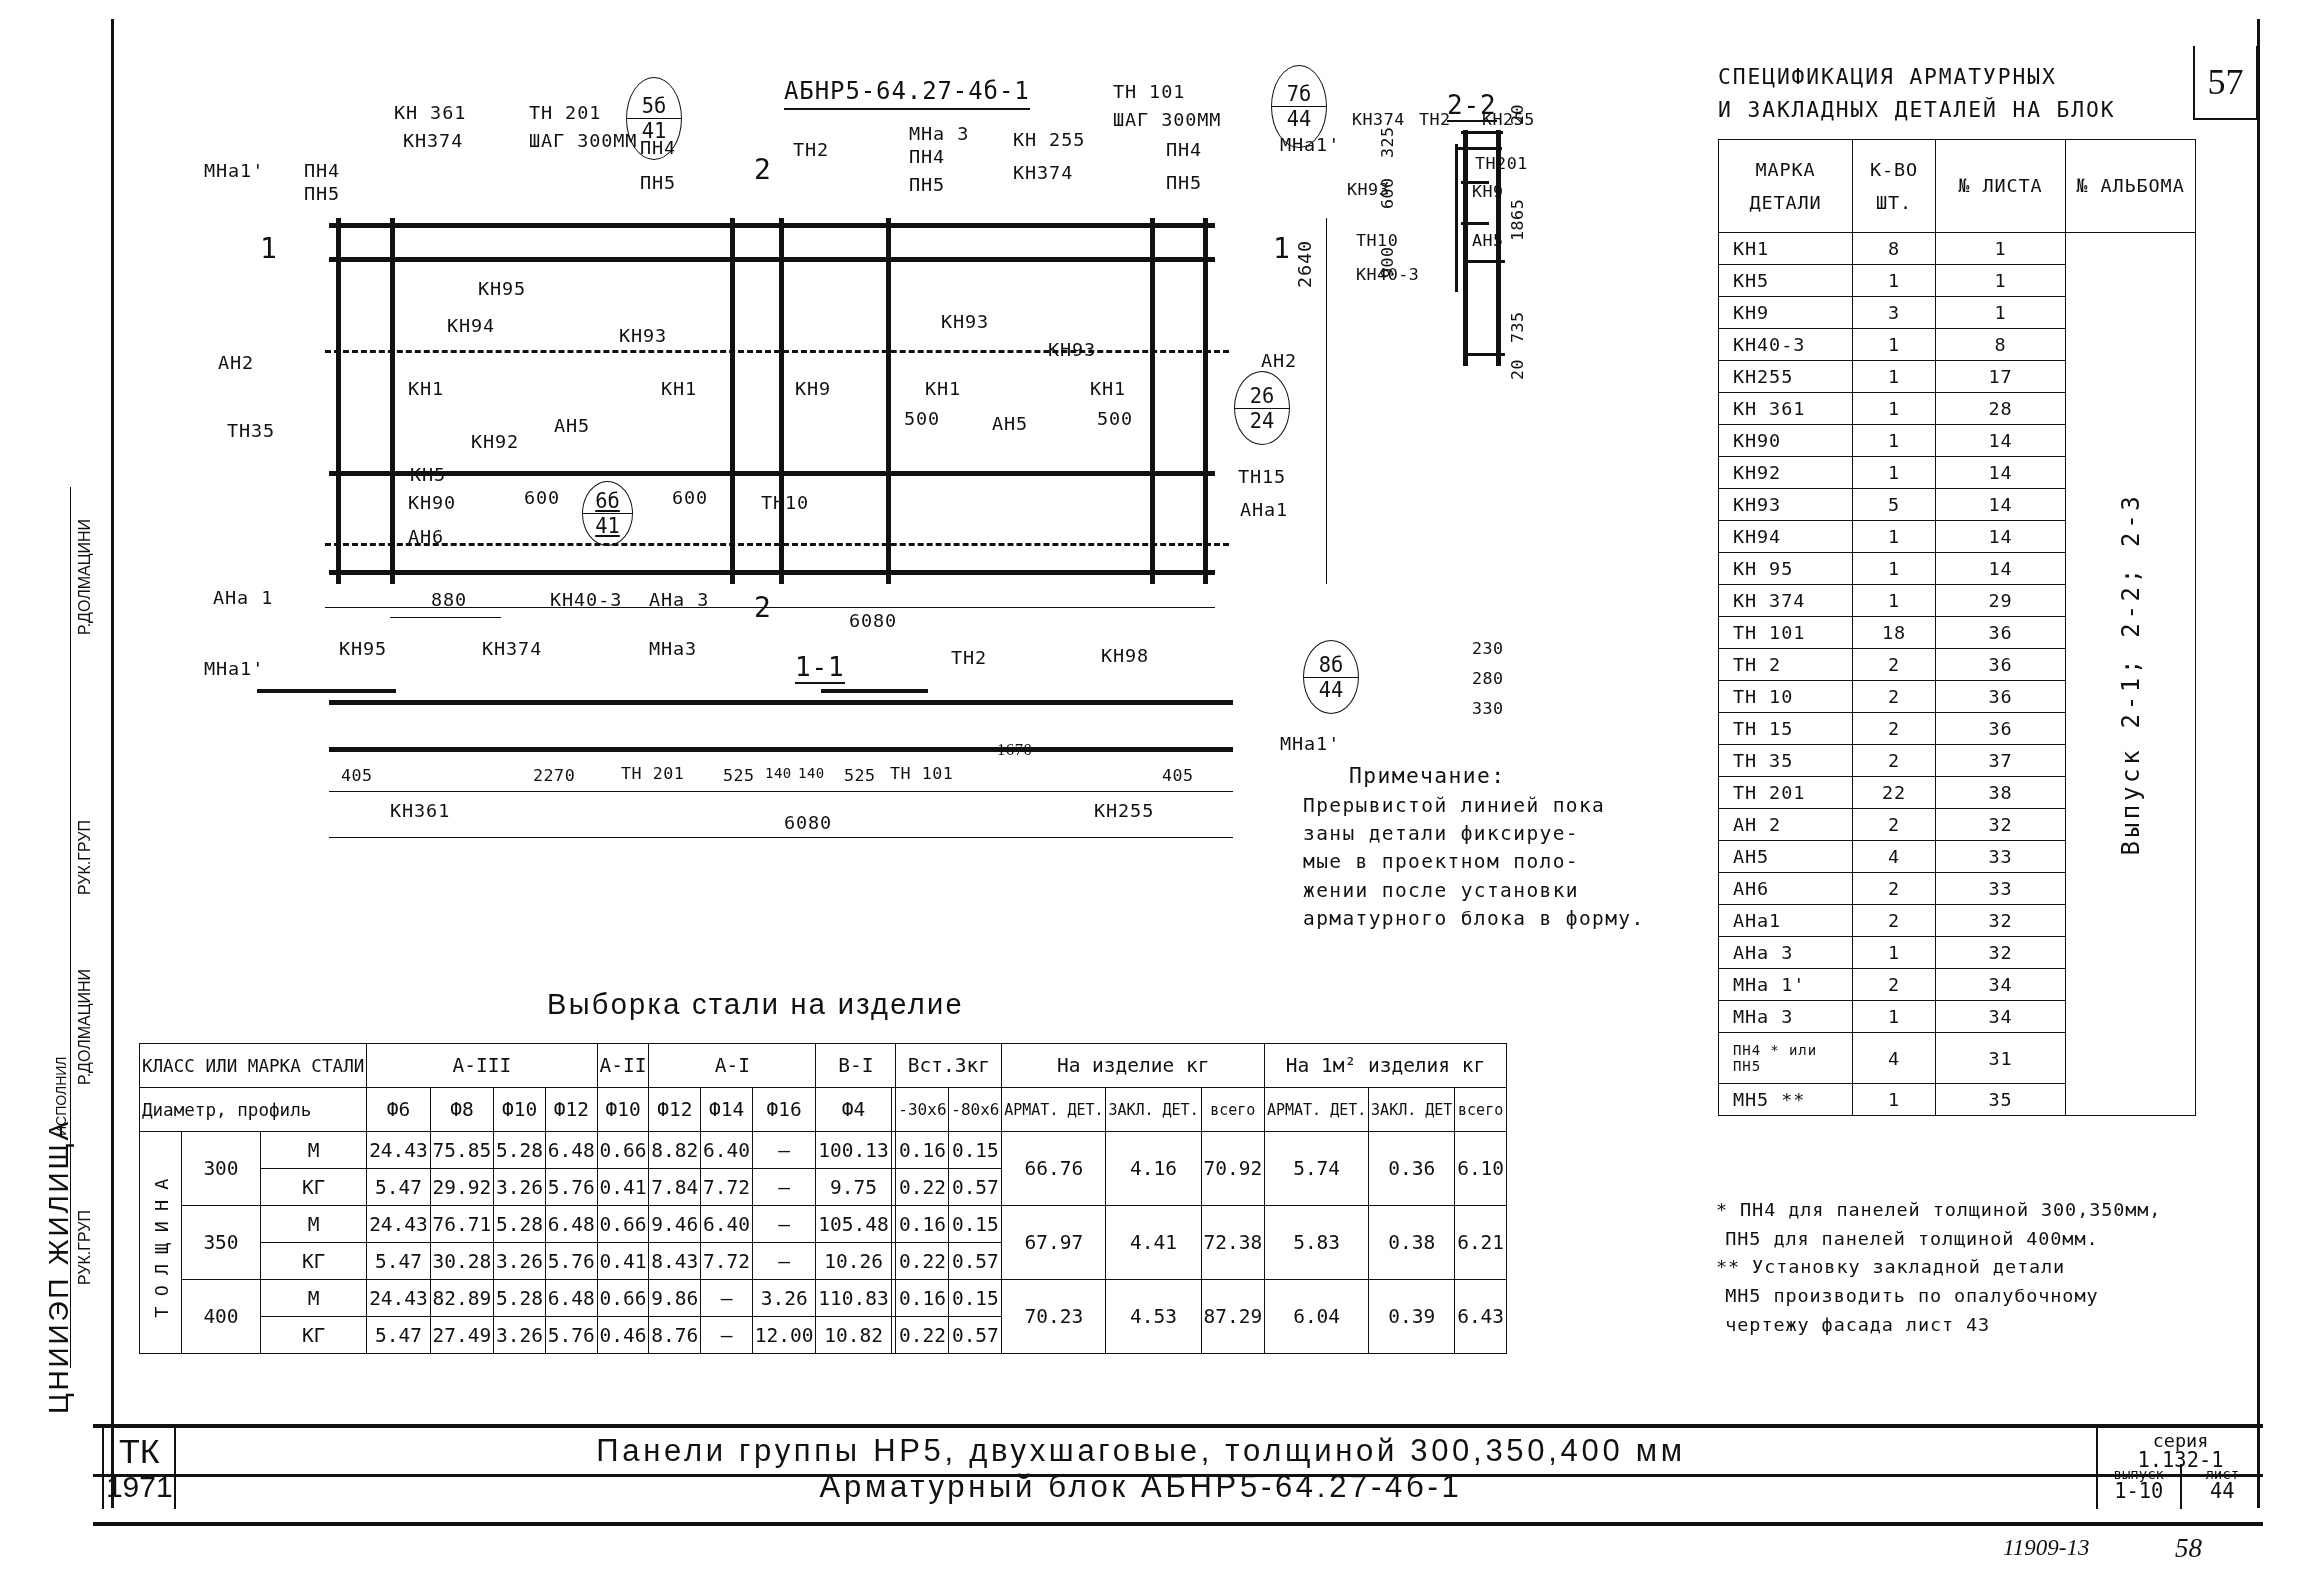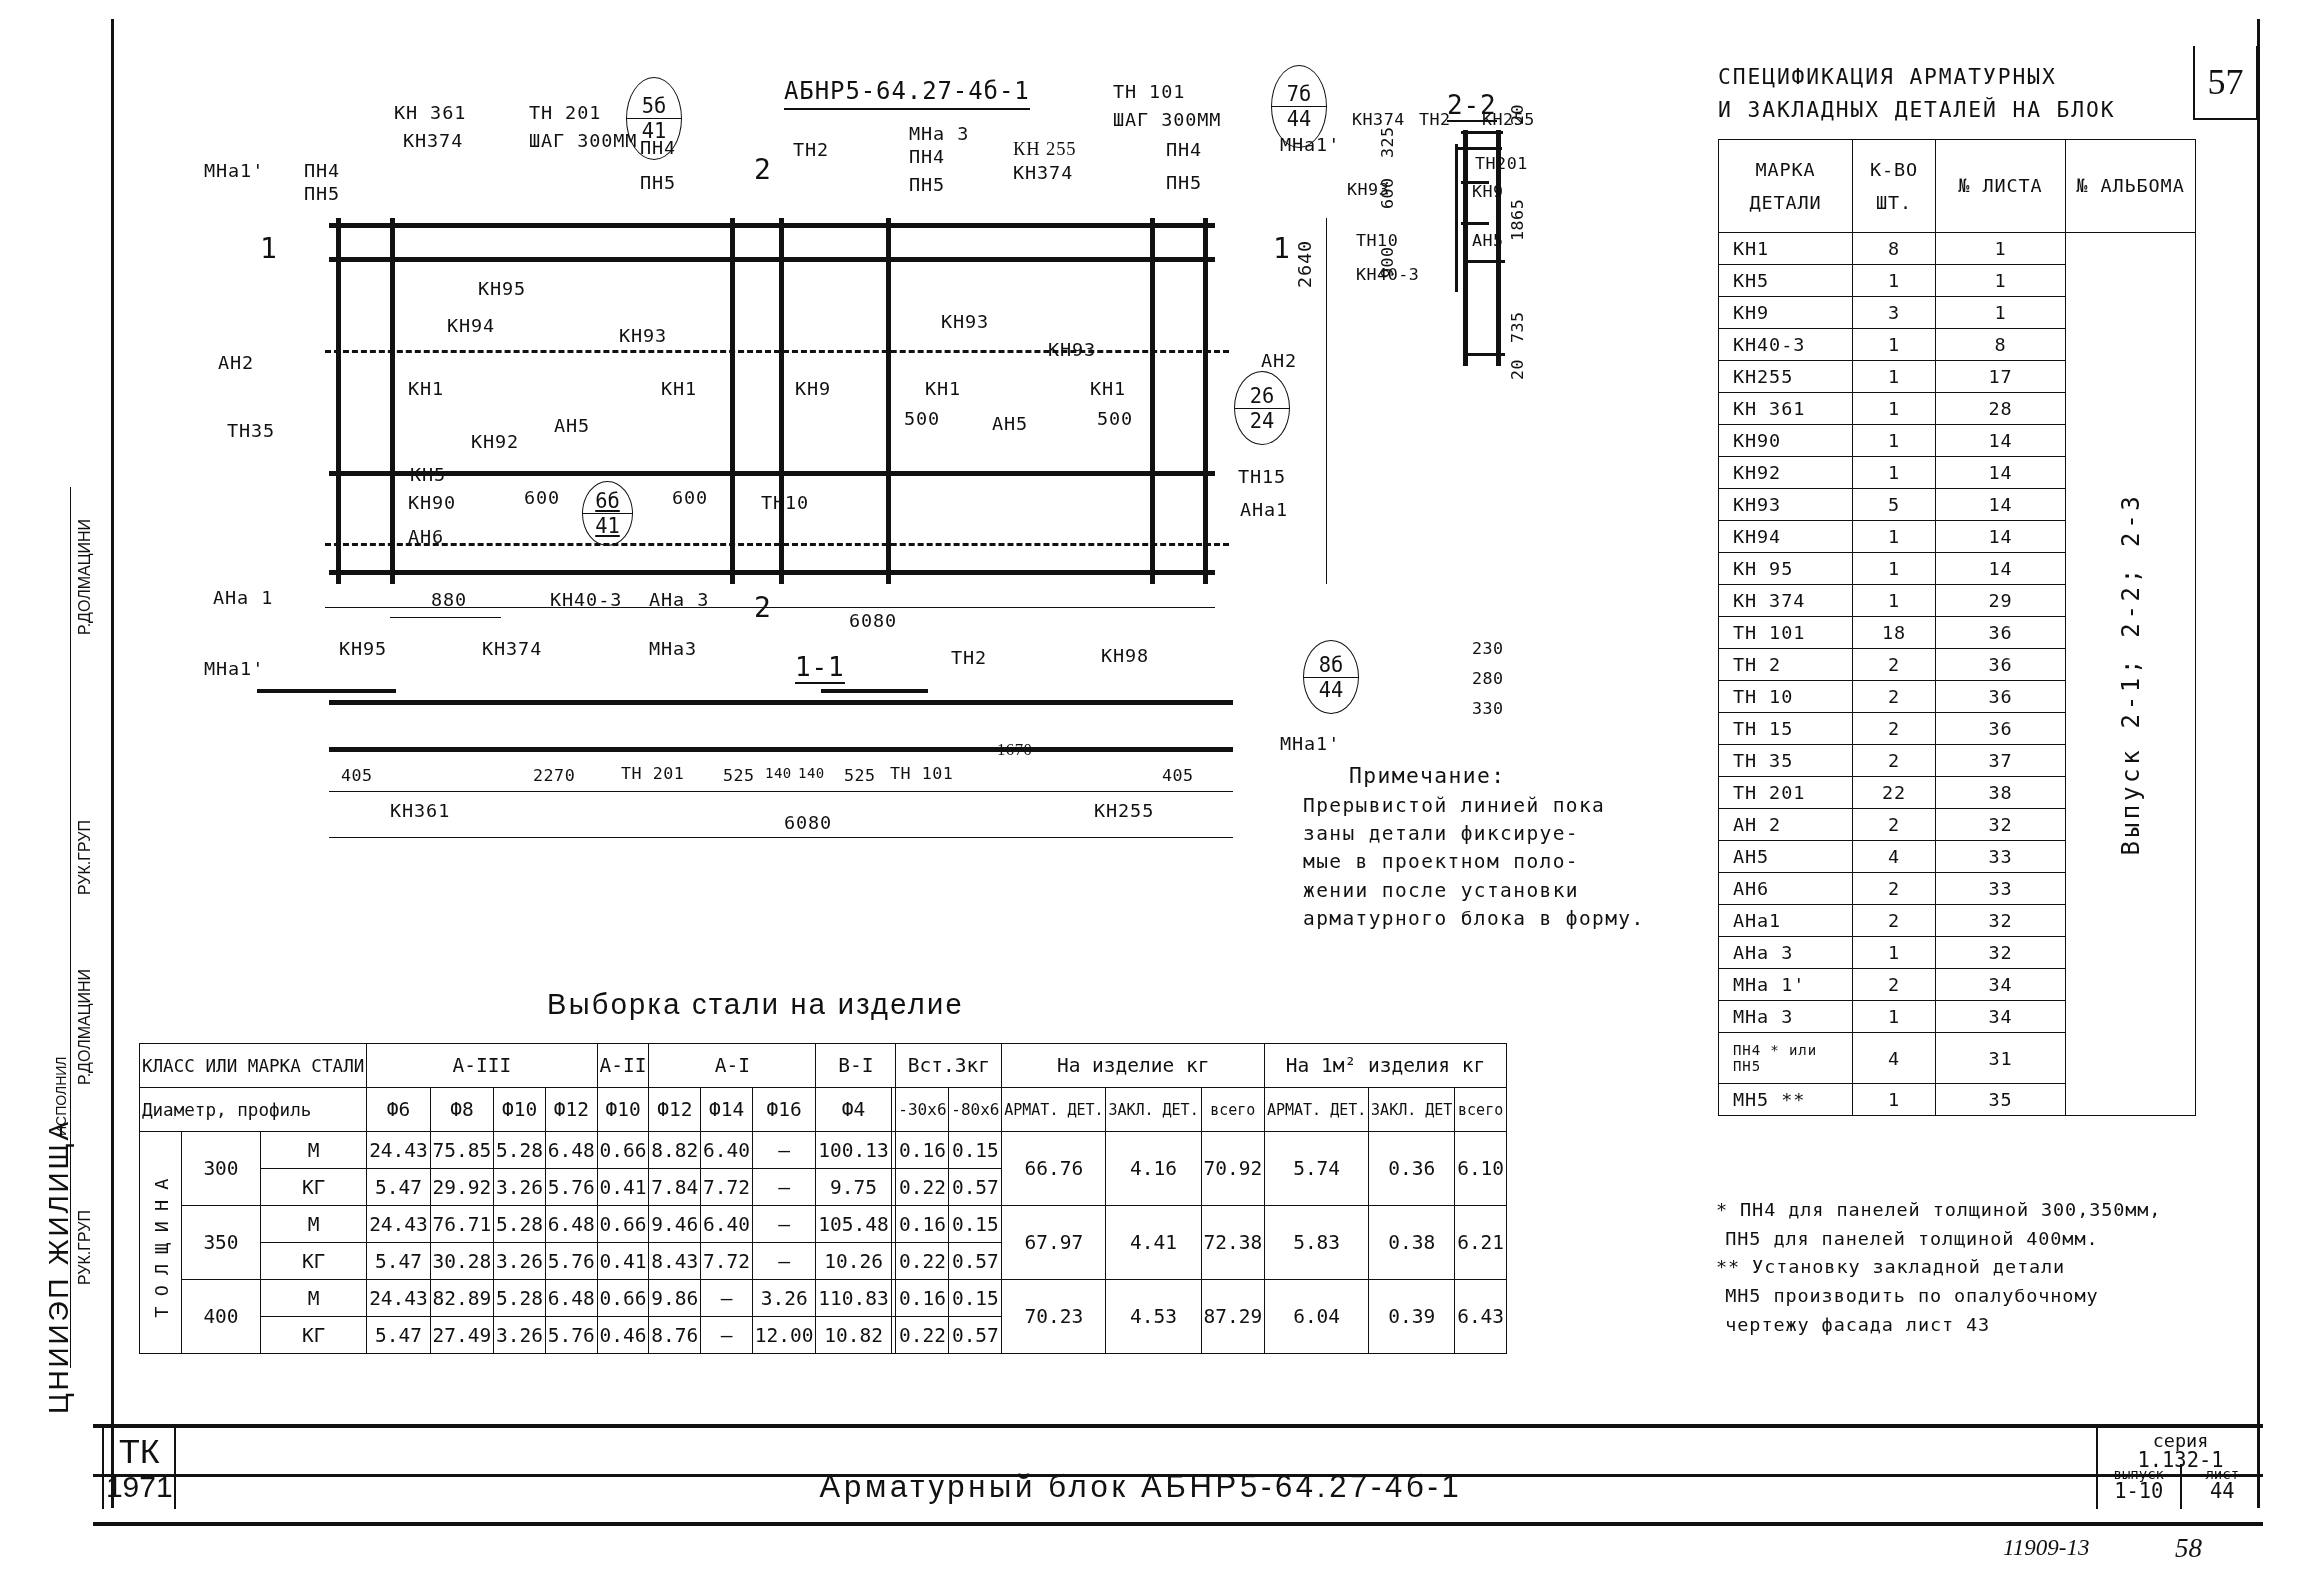--- a/index.html
+++ b/index.html
@@ -118,21 +118,21 @@
 <div class="abs lbl" style="left:394px; top:102px;">КН 361</div>
 <div class="abs lbl" style="left:403px; top:130px;">КН374</div>
 <div class="abs lbl" style="left:529px; top:102px;">ТН 201</div>
 <div class="abs lbl" style="left:529px; top:130px;">ШАГ 300ММ</div>
 <div class="abs lbl" style="left:640px; top:137px;">ПН4</div>
 <div class="abs lbl" style="left:640px; top:172px;">ПН5</div>
 <div class="abs lbl" style="left:793px; top:139px;">ТН2</div>
 <div class="abs lbl" style="left:909px; top:123px;">МНа 3</div>
 <div class="abs lbl" style="left:909px; top:146px;">ПН4</div>
 <div class="abs lbl" style="left:909px; top:174px;">ПН5</div>
-<div class="abs lbl" style="left:1013px; top:139px;font-family:Liberation Serif, serif;">КН 255</div>
+<div class="abs lbl" style="left:1013px; top:129px;">КН 255</div>
 <div class="abs lbl" style="left:1013px; top:162px;">КН374</div>
 <div class="abs lbl" style="left:1113px; top:81px;">ТН 101</div>
 <div class="abs lbl" style="left:1113px; top:109px;">ШАГ 300ММ</div>
 <div class="abs lbl" style="left:1166px; top:139px;">ПН4</div>
 <div class="abs lbl" style="left:1166px; top:172px;">ПН5</div>
 <div class="abs lbl" style="left:1280px; top:134px;">МНа1'</div>
 <div class="abs lbl" style="left:478px; top:278px;">КН95</div>
 <div class="abs lbl" style="left:447px; top:315px;">КН94</div>
 <div class="abs lbl" style="left:619px; top:325px;">КН93</div>
 <div class="abs lbl" style="left:941px; top:311px;">КН93</div>
@@ -553,20 +553,21 @@
         <td></td>
         <td>0.22</td>
         <td>0.57</td>
       </tr>
     </tbody>
 </table>
 
 <div class="tb">
   <div class="tb-row1">
     <div class="tb-code">ТК</div>
+    <div class="tb-text">Панели группы НР5, двухшаговые, толщиной 300,350,400 мм</div>
     <div class="tb-meta" style="padding-top:3.7px;">
       <div style="font-size:18.5px;">серия</div>
       <div style="font-size:20.4px;">1.132-1</div>
     </div>
   </div>
   <div class="abs" style="left:0; top:36px; width:100%; height:45px;">
     <div class="tb-code" style="font-size:30px;">1971</div>
     <div class="tb-text">Арматурный блок АБНР5-64.27-4б-1</div>
     <div class="tb-meta" style="display:flex;">
       <div style="flex:1; border-right:2.3px solid #111; padding-top:2.8px;">

